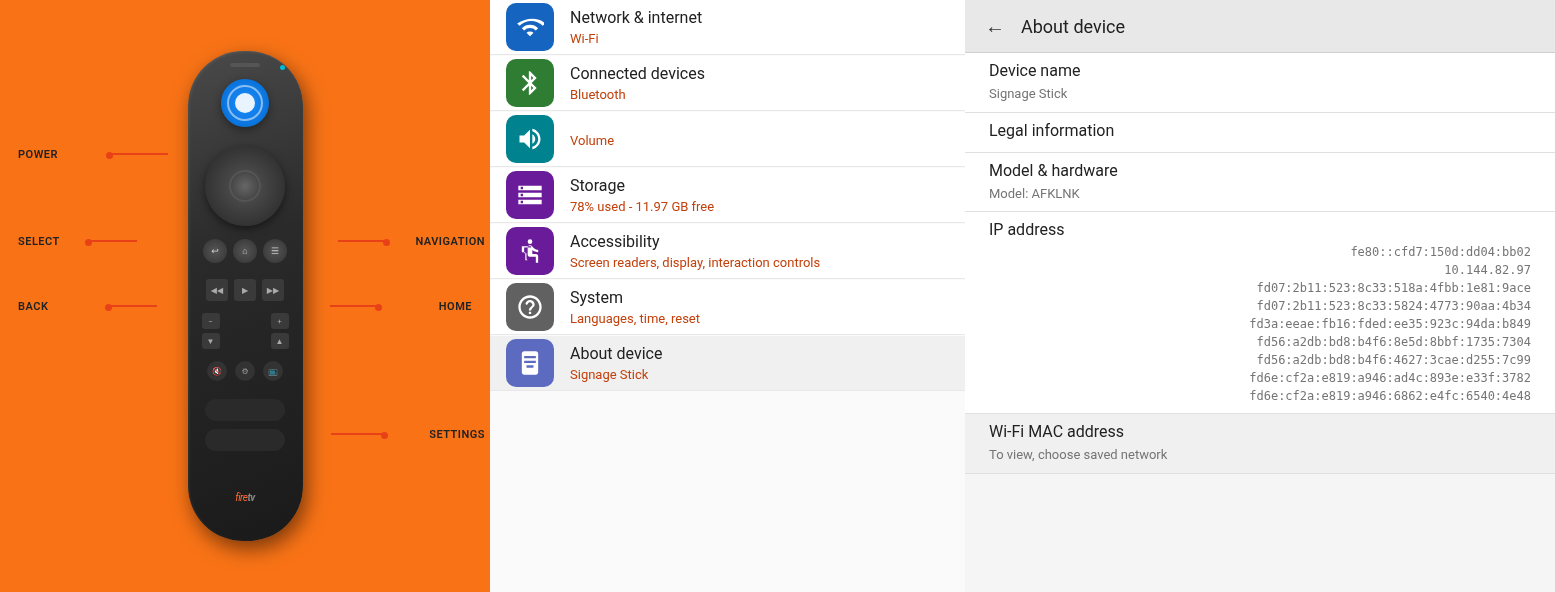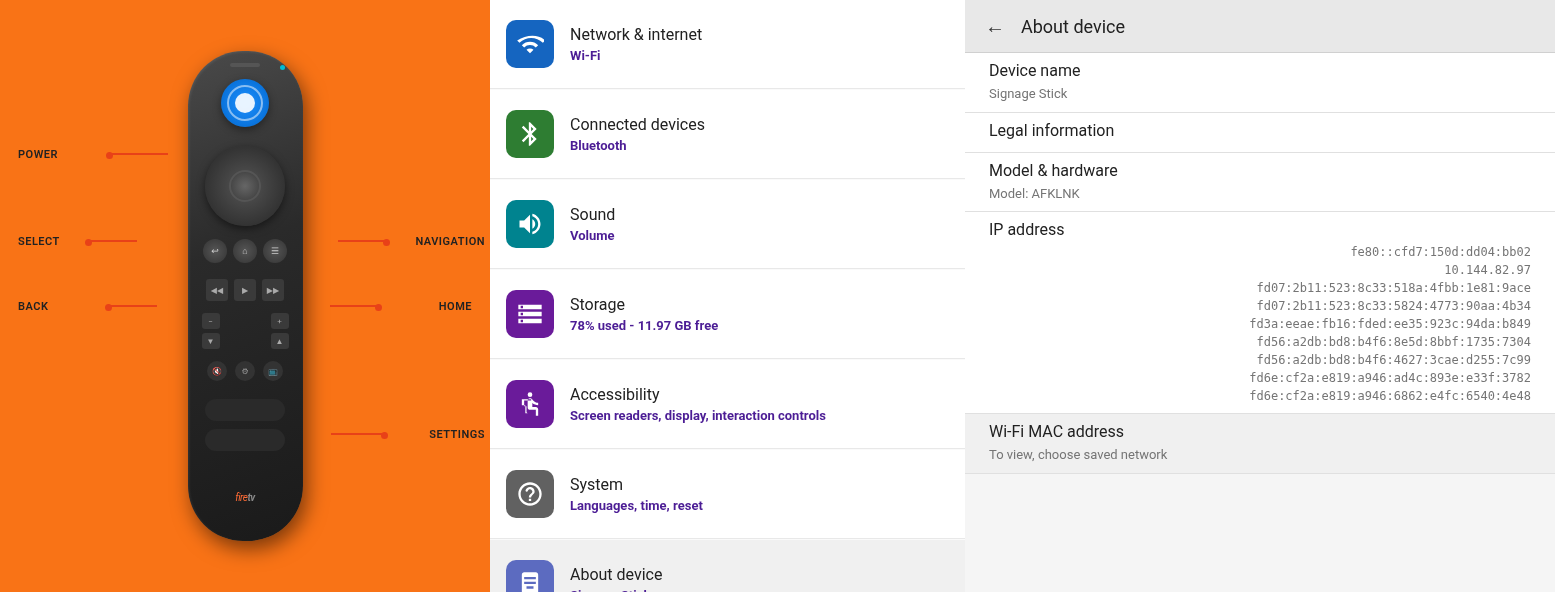--- a/index.html
+++ b/index.html
@@ -255,21 +255,21 @@
       width: 475px;
       height: 592px;
       background: #fafafa;
       flex-shrink: 0;
       overflow: hidden;
     }
 
     .settings-item {
       display: flex;
       align-items: center;
-      padding: 20px 16px;
+      padding: 3px 16px;
       border-bottom: 1px solid #e8e8e8;
       cursor: pointer;
       background: #fff;
       margin-bottom: 1px;
     }
     .settings-item.active { background: #f0f0f0; }
 
     .settings-icon-box {
       width: 48px;
       height: 48px;
@@ -289,23 +289,22 @@
 
     .settings-text-group { flex: 1; }
     .settings-title {
       font-size: 16px;
       font-weight: 400;
       color: #212121;
       line-height: 1.3;
     }
     .settings-subtitle {
       font-size: 13px;
-      color: #4c1d95;
+      color: #c2410c;
       margin-top: 2px;
-      font-weight: bold;
     }
 
     
     .about-panel {
       flex: 1;
       height: 592px;
       background: #f5f5f5;
       overflow: hidden;
     }
 
@@ -479,21 +478,20 @@
         <div class="settings-subtitle">Bluetooth</div>
       </div>
     </div>
     <div class="settings-item">
       <div class="settings-icon-box" style="background: rgb(0, 131, 143);">
         <svg viewBox="0 0 24 24">
           <path d="M3 9v6h4l5 5V4L7 9H3zm13.5 3c0-1.77-1.02-3.29-2.5-4.03v8.05c1.48-.73 2.5-2.25 2.5-4.02zM14 3.23v2.06c2.89.86 5 3.54 5 6.71s-2.11 5.85-5 6.71v2.06c4.01-.91 7-4.49 7-8.77s-2.99-7.86-7-8.77z"></path>
         </svg>
       </div>
       <div class="settings-text-group">
-        <div class="settings-title">Sound</div>
         <div class="settings-subtitle">Volume</div>
       </div>
     </div>
     <div class="settings-item">
       <div class="settings-icon-box" style="background: rgb(106, 27, 154);">
         <svg viewBox="0 0 24 24">
           <path d="M2 20h20v-4H2v4zm2-3h2v2H4v-2zM2 4v4h20V4H2zm4 3H4V5h2v2zm-4 7h20v-4H2v4zm2-3h2v2H4v-2z"></path>
         </svg>
       </div>
       <div class="settings-text-group">

